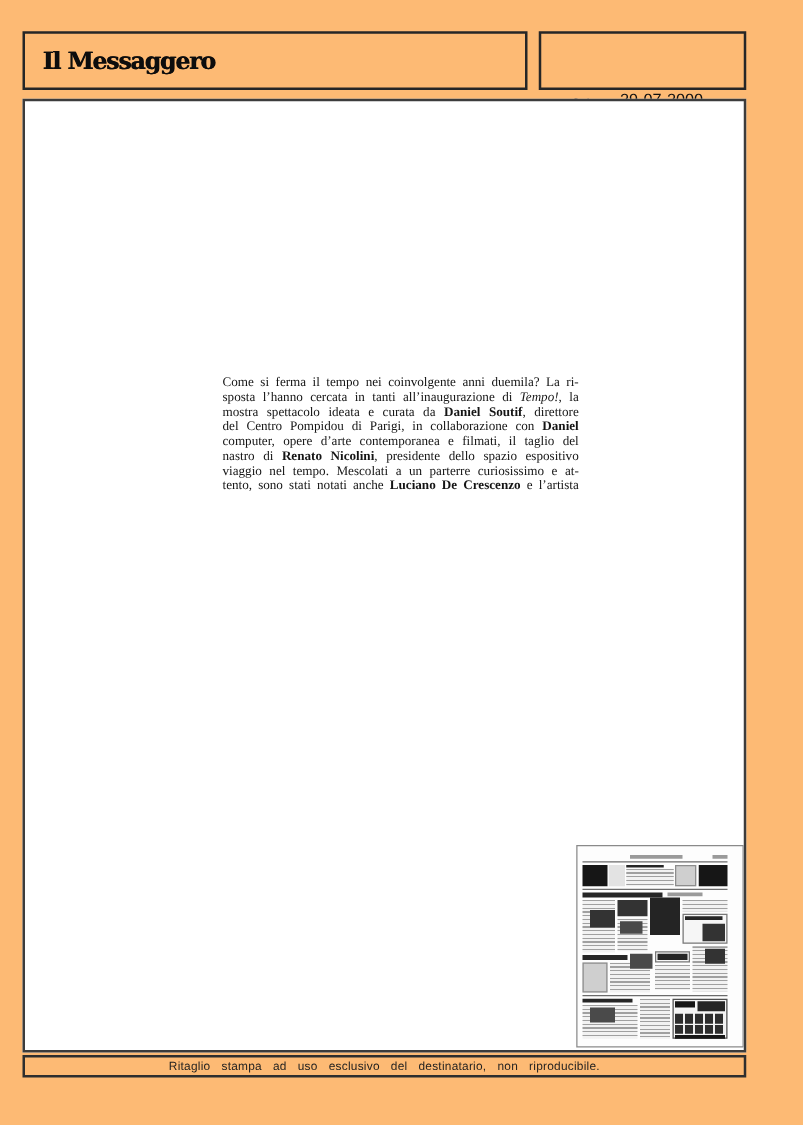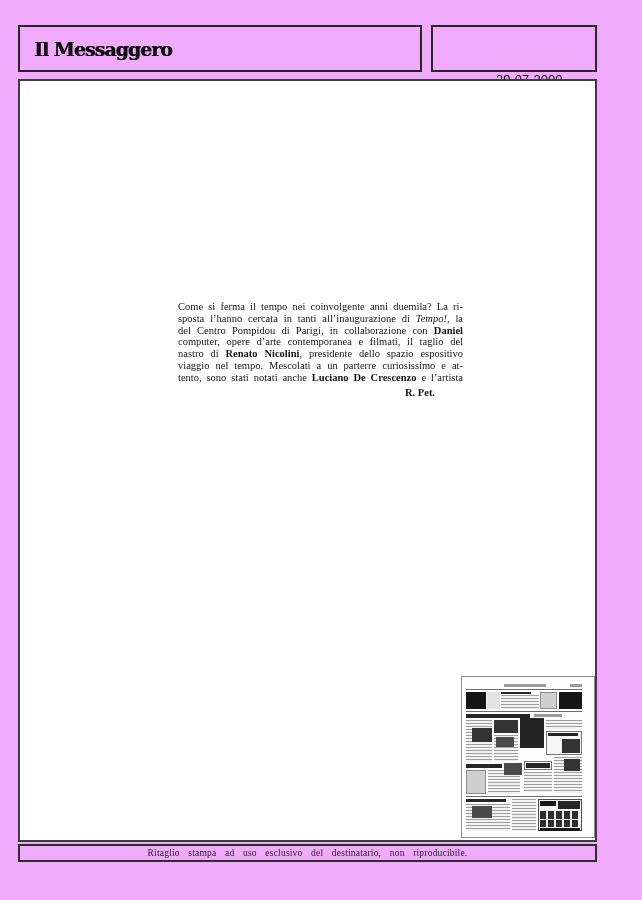--- a/index.html
+++ b/index.html
@@ -1,16 +1,16 @@
 <!DOCTYPE html>
 <html><head>
 <meta charset="utf-8">
 <style>
   html,body{margin:0;padding:0;background:#ffffff;}
-  .page{position:relative;width:642px;height:900px;background:#f0abfc;overflow:hidden;
+  .page{position:relative;width:642px;height:900px;background:#fdba74;overflow:hidden;
         font-family:"Liberation Serif",serif;color:#1a1a1a;}
 
   
   .logo-box{position:absolute;left:18px;top:25px;width:404px;height:47px;
             border:2px solid #262626;box-sizing:border-box;display:flex;align-items:center;}
   .logo-text{font-family:"DejaVu Serif",serif;font-weight:bold;font-size:19px;
              letter-spacing:-1px;padding-left:14px;color:#0d0d0d;
              text-shadow:0.4px 0 0 #0d0d0d;font-style:normal;}
   .meta-box{position:absolute;left:431px;top:25px;width:166px;height:47px;
             border:2px solid #262626;box-sizing:border-box;padding:3px 0 0 7px;}
@@ -50,21 +50,21 @@
   .tb-photo2{background:#242424;}
   .tb-photo3{background:#4a4a4a;}
   .tb-box{background:#f6f6f6;border:1px solid #777777;box-sizing:border-box;}
   .tb-adbox{background:#f4f4f4;border:1px solid #4e4e4e;box-sizing:border-box;}
   .tb-cells{background:repeating-linear-gradient(90deg,#2d2d2d 0,#2d2d2d 6px,#efefef 6px,#efefef 8px);}
 
   
   .footer-box{position:absolute;left:18px;top:844px;width:579px;height:18px;
               border:2px solid #2e2e2e;box-sizing:border-box;display:flex;
               align-items:center;justify-content:center;}
-  .footer-text{font-family:Liberation Serif, serif;font-size:9.5px;color:#1f1f1f;
+  .footer-text{font-family:Liberation Sans, sans-serif;font-size:9.5px;color:#1f1f1f;
                word-spacing:6px;letter-spacing:0.2px;white-space:nowrap;}
 </style>
 </head>
 <body>
 
 <div class="page">
 
   <div class="logo-box">
     <div class="logo-text">Il Messaggero</div>
   </div>
@@ -83,26 +83,26 @@
       <span class="meta-value">1</span>
     </div>
   </div>
 
   <div class="main-box"></div>
 
 
   <div class="article" id="article-body">
       <div class="line"><span>Come si ferma il tempo nei coinvolgente anni duemila? La ri-</span></div>
       <div class="line"><span>sposta l’hanno cercata in tanti all’inaugurazione di </span><span class="i">Tempo!</span><span>, la</span></div>
+      <div class="line"><span>mostra spettacolo ideata e curata da </span><span class="b">Daniel Soutif</span><span>, direttore</span></div>
       <div class="line"><span>del Centro Pompidou di Parigi, in collaborazione con </span><span class="b">Daniel</span></div>
       <div class="line"><span>computer, opere d’arte contemporanea e filmati, il taglio del</span></div>
       <div class="line"><span>nastro di </span><span class="b">Renato Nicolini</span><span>, presidente dello spazio espositivo</span></div>
       <div class="line"><span>viaggio nel tempo. Mescolati a un parterre curiosissimo e at-</span></div>
       <div class="line"><span>tento, sono stati notati anche </span><span class="b">Luciano De Crescenzo</span><span> e l’artista</span></div>
-      <div class="byline">R. Pet.</div>
     </div>
 
   <div class="thumb-box">
     <div class="thumb-inner" id="thumb-inner">
         <div class="tb-g" style="left: 38px; top: 3px; width: 42px; height: 3px;"></div>
         <div class="tb-g" style="left: 104px; top: 3px; width: 12px; height: 3px;"></div>
         <div class="tb-rule" style="left: 0px; top: 8px; width: 116px; height: 1px;"></div>
         <div class="tb-black" style="left: 0px; top: 11px; width: 20px; height: 17px;"></div>
         <div class="tb-lt" style="left: 21px; top: 11px; width: 13px; height: 17px;"></div>
         <div class="tb-dark" style="left: 35px; top: 11px; width: 30px; height: 2px;"></div>

